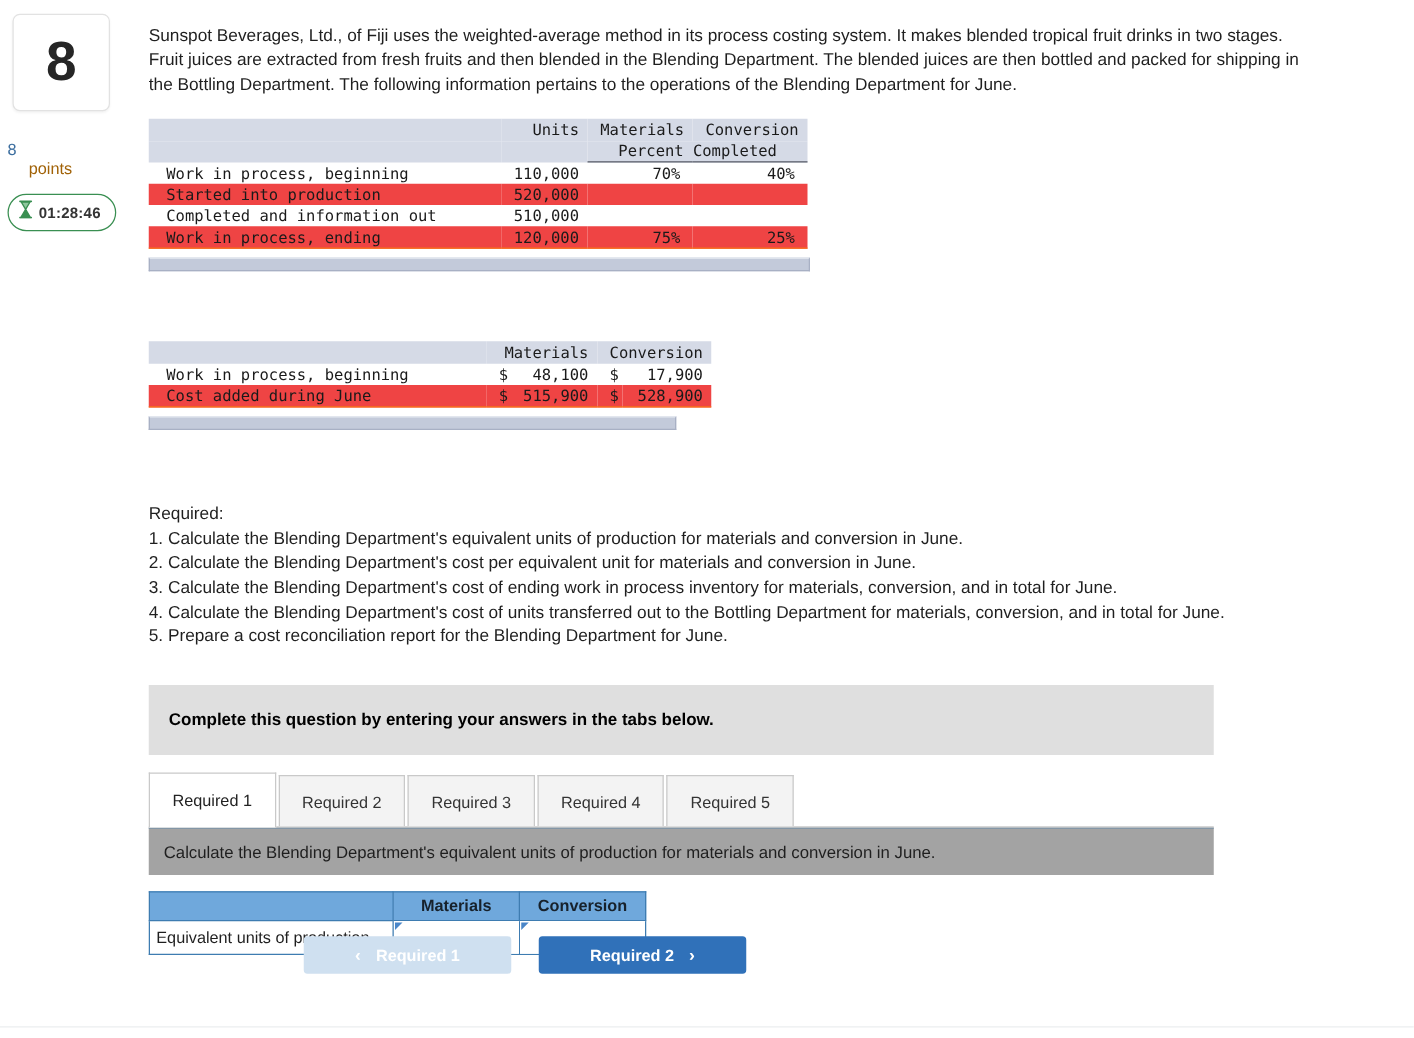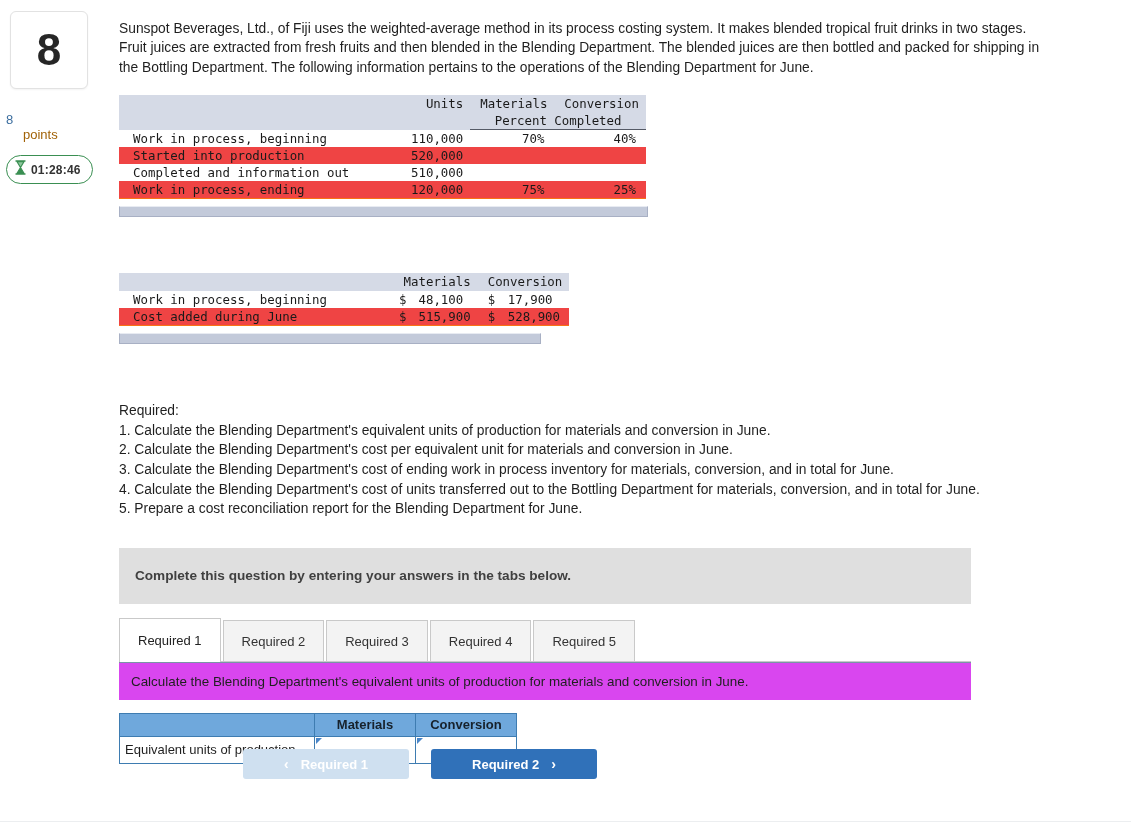--- a/index.html
+++ b/index.html
@@ -105,20 +105,21 @@
     text-align: right;
     padding: 1px 7px 2px 10px !important;
     white-space: nowrap;
   }
   .rowlabel {
     text-align: left;
     padding: 1px 0 1px 14px !important;
     white-space: nowrap;
   }
   .num {
+    text-align: right;
     padding: 1px 7px 1px 10px !important;
     white-space: nowrap;
   }
   .pct { text-align: right; padding: 1px 10px 1px 10px !important; }
   tr.stripe td { background: #ef4444; }
   tr.lastrow td { border-bottom: 1px solid #f97316; }
   .scrollbar-strip {
     height: 9px;
     background: #c3cada;
     border: 1px solid #a8b0c4;
@@ -144,21 +145,21 @@
     height: 56px;
     background: #dfdfdf;
     display: flex;
     align-items: center;
     padding-left: 16px;
     box-sizing: border-box;
   }
   #complete-bar-text {
     font-size: 13.6px;
     font-weight: bold;
-    color: #404040;
+    color: #000000;
   }
 
   
   #tabs-row {
     display: flex;
     align-items: flex-end;
     margin-top: 14px;
     position: relative;
     width: 852px;
     border-bottom: 1px solid #c9c9c9;
@@ -181,21 +182,21 @@
     color: #222222;
     height: 44px;
     line-height: 44px;
     margin-bottom: -1px;
   }
 
   
   #tab-banner {
     width: 852px;
     box-sizing: border-box;
-    background: #d946ef;
+    background: #a3a3a3;
     border-top: 1px solid #7a93a8;
     padding: 11px 0 11px 12px;
     font-size: 13.4px;
     color: #1f1f1f;
   }
 
   
   #answer-grid {
     margin-top: 13px;
     border-collapse: collapse;

